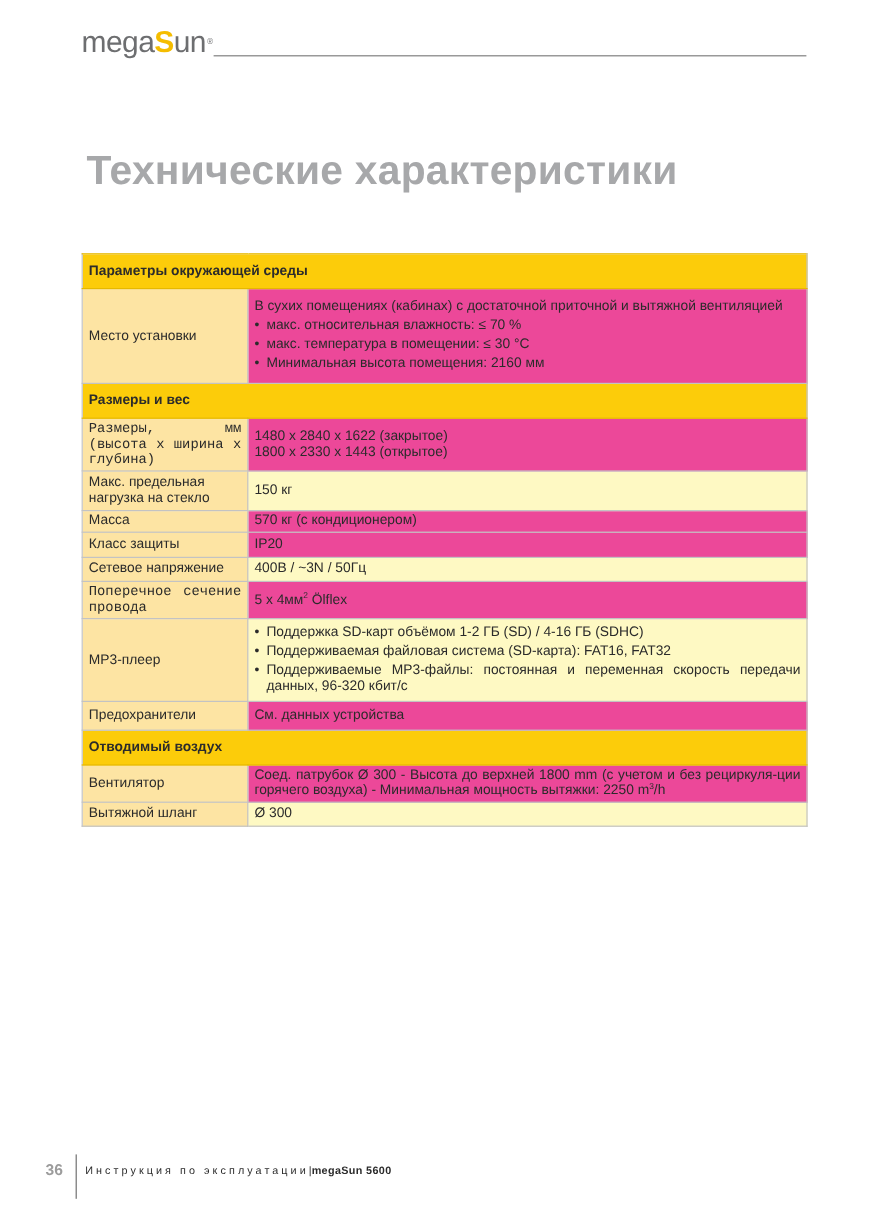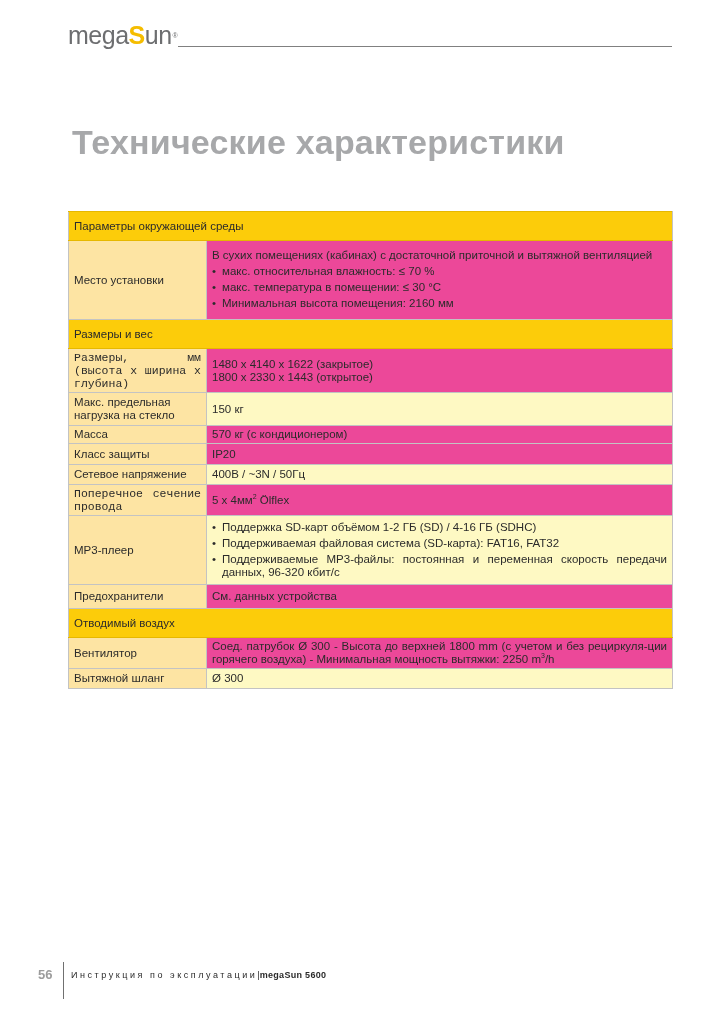--- a/index.html
+++ b/index.html
@@ -28,21 +28,21 @@
       position: absolute; left: 68px; top: 211px; width: 604px;
       border-collapse: collapse; table-layout: fixed;
       font-size: 11.5px; line-height: 13px;
     }
     table.spec col.c1 { width: 138px; }
     table.spec col.c2 { width: 466px; }
     table.spec td {
       border: 1px solid #c3c3c3; padding: 2px 5px; vertical-align: middle;
     }
     tr.section td {
-      background: #fccc0a; font-weight: normal; color: #2b2b2b;
+      background: #fccc0a; font-weight: bold; color: #2b2b2b;
       height: 24px; padding: 2px 5px; border-color: #e6b800 #c3c3c3;
     }
     td.label { background: #fde4a3; }
     td.value { background: #ec4899; }
     td.value.alt { background: #fef9c3; }
     td.justify { text-align: justify; text-align-last: justify; font-family: Liberation Mono, monospace; }
     ul.bullets { list-style: none; margin: 0; padding: 0; }
     ul.bullets li { position: relative; padding-left: 10px; margin: 3px 0; text-align: justify; }
     ul.bullets li::before { content: "•"; position: absolute; left: 0; top: 0; }
     .intro { margin: 1px 0 0 0; }
@@ -88,21 +88,21 @@
         </ul>
       </td>
     </tr>
 
     <tr class="section">
       <td colspan="2">Размеры и вес</td>
     </tr>
     <tr style="height:30px">
       <td class="label justify">Размеры, мм (высота х ширина х глубина)</td>
       <td class="value">
-        <div>1480 x 4140 x 1622 (закрытое)</div>
+        <div>1480 x 2840 x 1622 (закрытое)</div>
         <div>1800 x 2330 x 1443 (открытое)</div>
       </td>
     </tr>
     <tr style="height:33px">
       <td class="label">Макс. предельная нагрузка на стекло</td>
       <td class="value alt">150 кг</td>
     </tr>
     <tr style="height:17px">
       <td class="label">Масса</td>
       <td class="value">570 кг (с кондиционером)</td>
@@ -142,15 +142,15 @@
       <td class="label">Вентилятор</td>
       <td class="value" style="text-align:justify"><span>Соед. патрубок Ø 300  - Высота до верхней 1800 mm (с учетом и без рециркуля-ции горячего воздуха) - Минимальная мощность вытяжки: 2250 m</span><sup>3</sup><span>/h</span></td>
     </tr>
     <tr style="height:20px">
       <td class="label">Вытяжной шланг</td>
       <td class="value alt">Ø 300</td>
     </tr>
   </tbody>
 </table>
 
-<div class="footer-num">56</div>
+<div class="footer-num">36</div>
 <div class="footer-rule"></div>
 <div class="footer-text"><span class="spaced">Инструкция по эксплуатации</span><span>|</span><span class="brand">megaSun 5600</span></div>
 
 </body></html>

